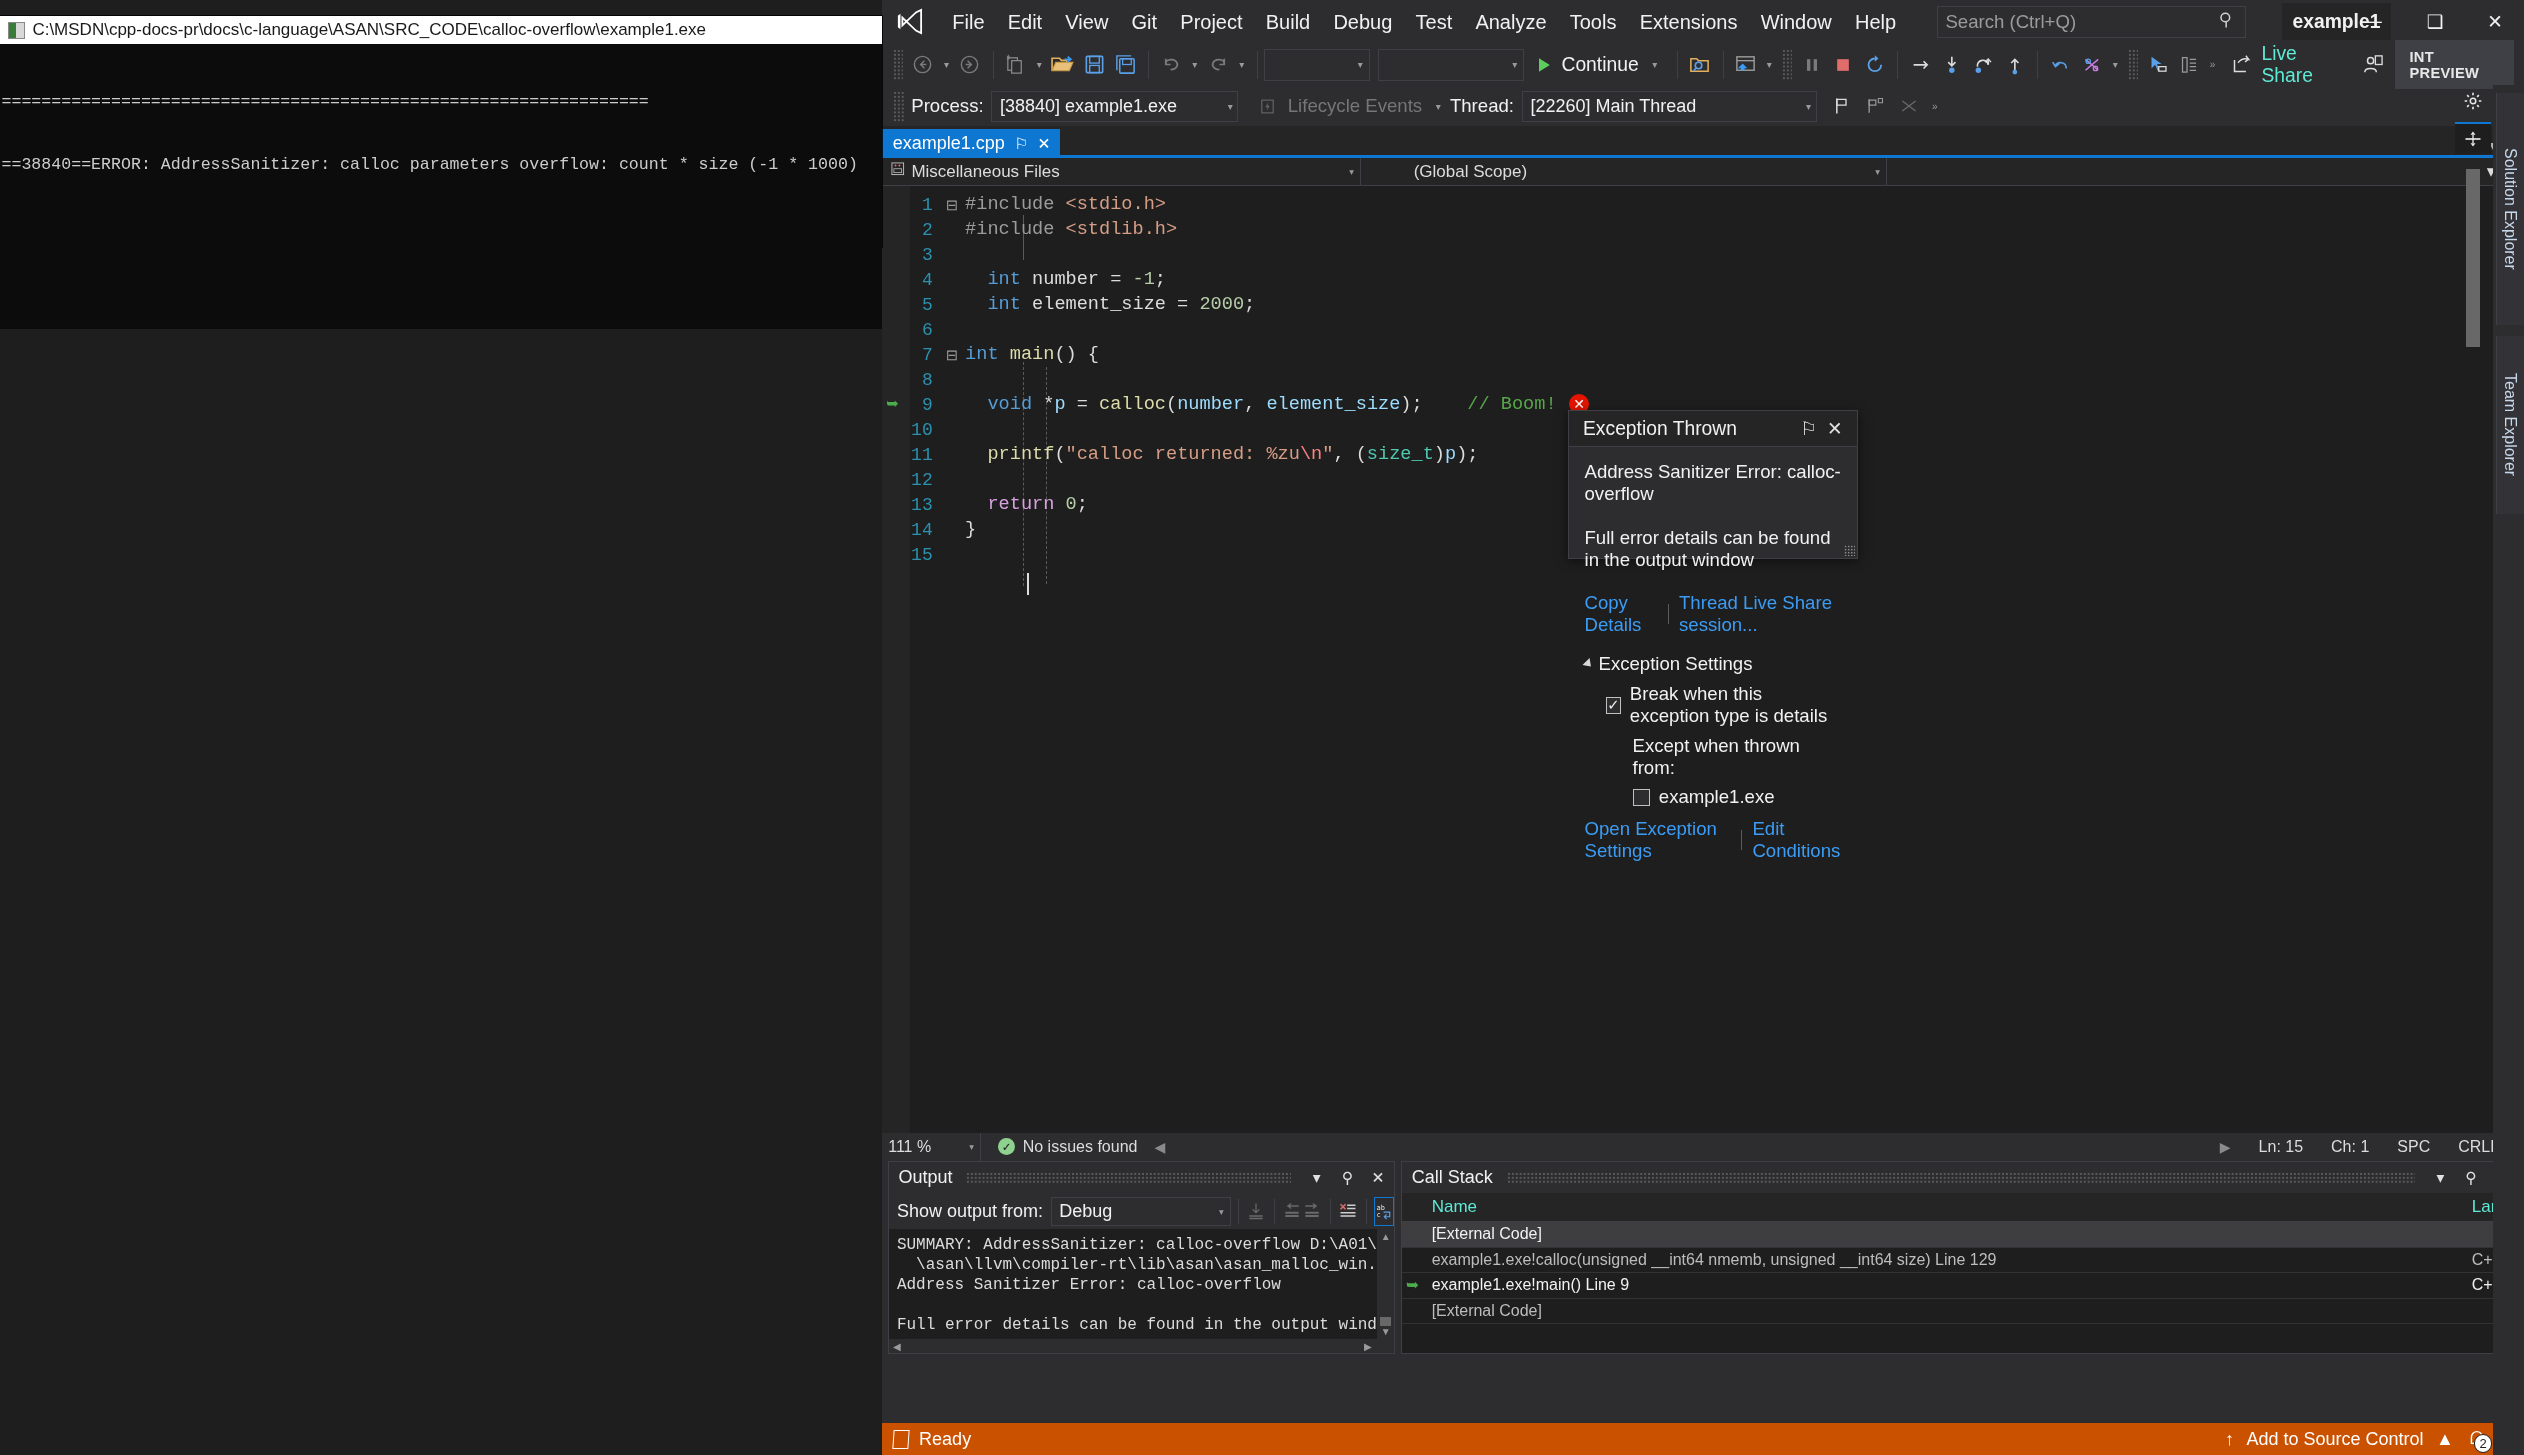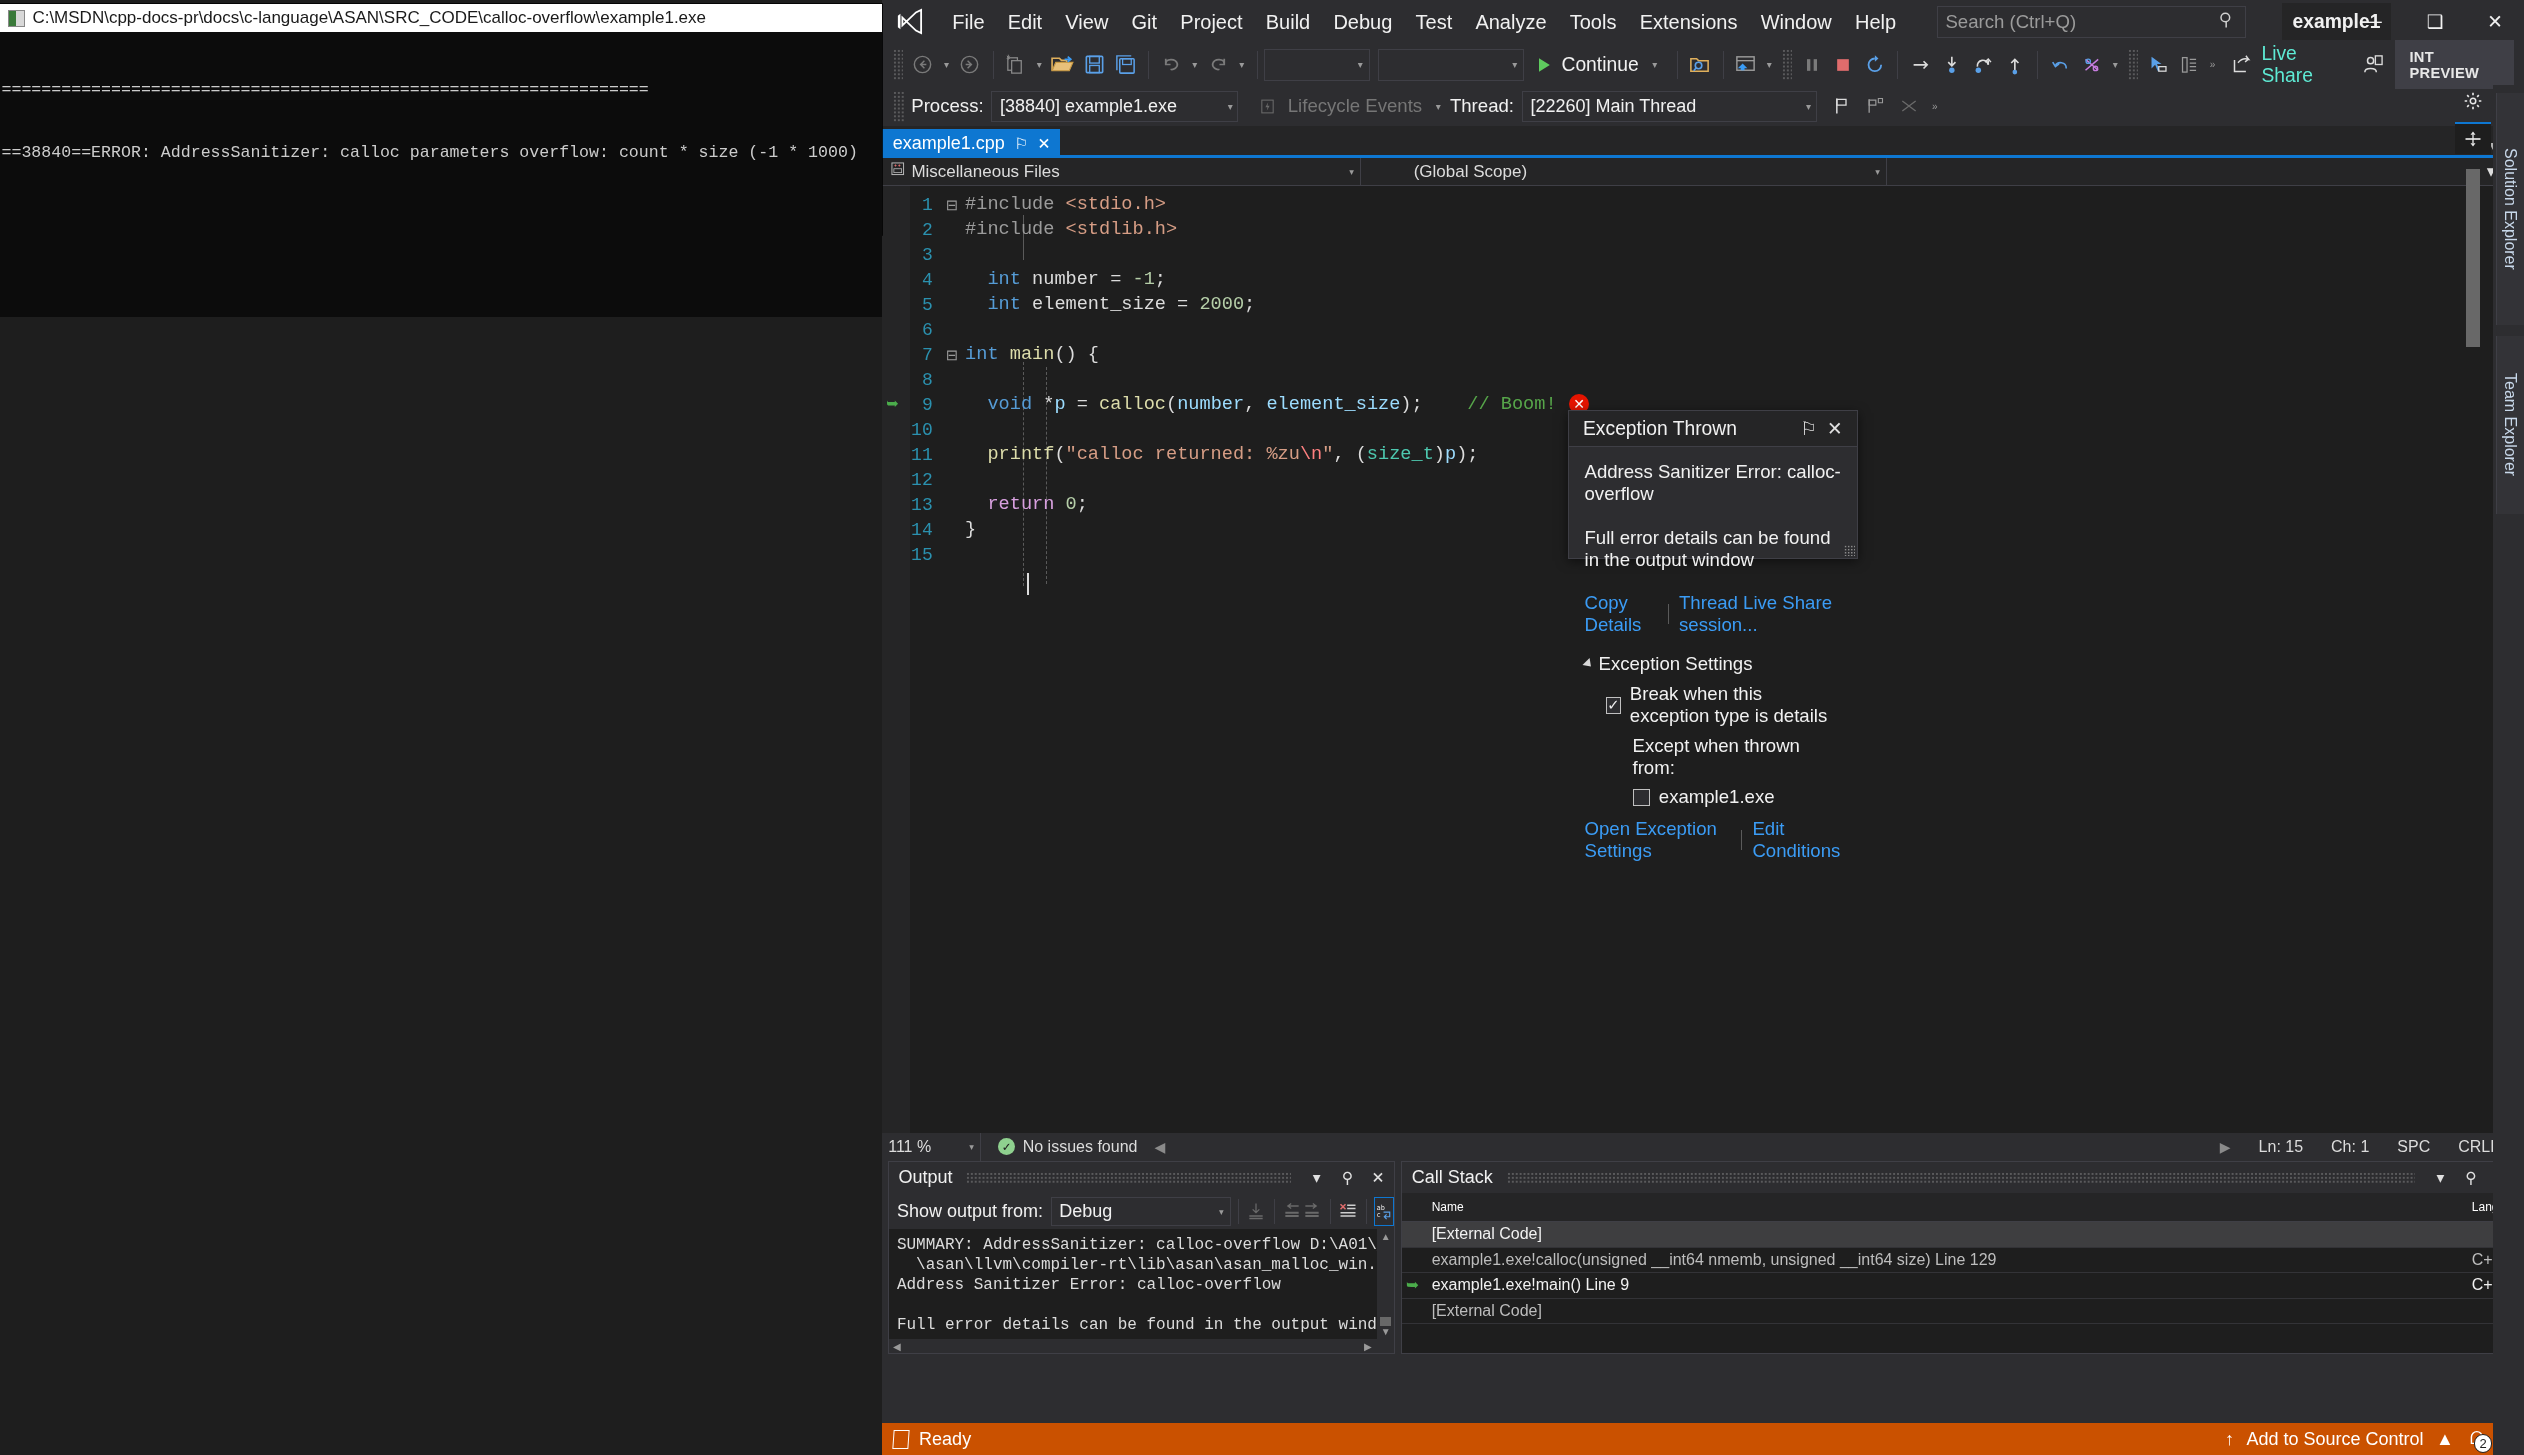--- a/index.html
+++ b/index.html
@@ -196,21 +196,21 @@
   .ot-sep { width:0.8px; height: 25px; background:#3f3f46; margin: 0 7.7px;}
   .ot-btn { width: 29px; height: 29px; display:flex;align-items:center;justify-content:center;}
   .ot-btn.sel { border: 1.5px solid #0e77d1; }
   .out-body { flex: 1; background: #1e1e1e; position: relative; overflow: hidden;}
   .out-text { font-family: "Liberation Mono", monospace; font-size: 16px; color: #dcdcdc; padding: 6.2px 0 0 7.7px; line-height: 1.25; white-space: pre; }
   .out-vscroll { position:absolute; right:0; top:0; bottom:14px; width: 17px; background: #2d2d30;}
   .out-hscroll { position:absolute; left:0; right:0; bottom:0; height: 14px; background: #2d2d30;}
   .sc-btn { color:#9a9a9a; font-size: 10px; display:flex;align-items:center;justify-content:center;}
 
   
-  .cs-head { height: 29px; display:flex; align-items:center; background:#252526; border-bottom:0.8px solid #3f3f46; font-size: 12px; color:#ffffff;}
+  .cs-head { height: 29px; display:flex; align-items:center; background:#252526; border-bottom:0.8px solid #3f3f46; font-size: 17px; color:#5eead4;}
   .cs-col-marker { width: 20px; }
   .cs-col-name { flex: 1; padding-left: 9.3px; }
   .cs-col-lang { width: 46px; }
   .cs-row { height: 25.5px; display:flex; align-items:center; font-size: 16px; color:#bdbdbd; border-bottom: 0.8px solid #333337;}
   .cs-row.sel { background: #3e3e40; color: #f1f1f1; }
   .cs-row.cur { color: #f1f1f1; }
   .cs-name { flex: 1; padding-left: 9.3px; white-space: nowrap; overflow: hidden;}
   .cs-lang { width: 46px; }
   .cs-marker { width: 20px; text-align:center; color: #4bad4b; font-size: 15.5px;}
 
@@ -241,21 +241,21 @@
   .vtab span { writing-mode: vertical-rl; white-space: nowrap; }
   .rail-top {
     position:absolute; right: 34px; top: 0; width: 37px;
     display:flex; flex-direction: column; align-items:center; gap: 4.6px;
   }
   .rail-btn { width: 36px; height: 32px; display:flex;align-items:center;justify-content:center;color:#e0e0e0;font-size:17px;}
   .rail-btn.active { background: #1e1e1e; border-top: 2.3px solid #0e77d1;}
 
   
   .console-win {
-    position: absolute; left: 0; top: 4px; width: 882px; height: 231px;
+    position: absolute; left: 0; top: 16px; width: 882px; height: 231px;
     background: #000000; box-shadow: 0 0 0 0.8px #000;
   }
   .console-title {
     height: 28px; background: #ffffff; display: flex; align-items: center;
     gap: 7.7px; padding-left: 7.7px; color: #1a1a1a; font-size: 17px;
   }
   .con-ico { width: 17px; height: 17px; background: linear-gradient(90deg,#3a7a3a 0 45%, #d8d8d8 45% 100%); border: 0.8px solid #888;}
   .console-body {
     background: #0c0c0c; color: #cccccc; font-family: "Liberation Mono", monospace;
     font-size: 16.6px; line-height: 1.27; padding: 4.6px 0 0 1.5px; white-space: pre;

